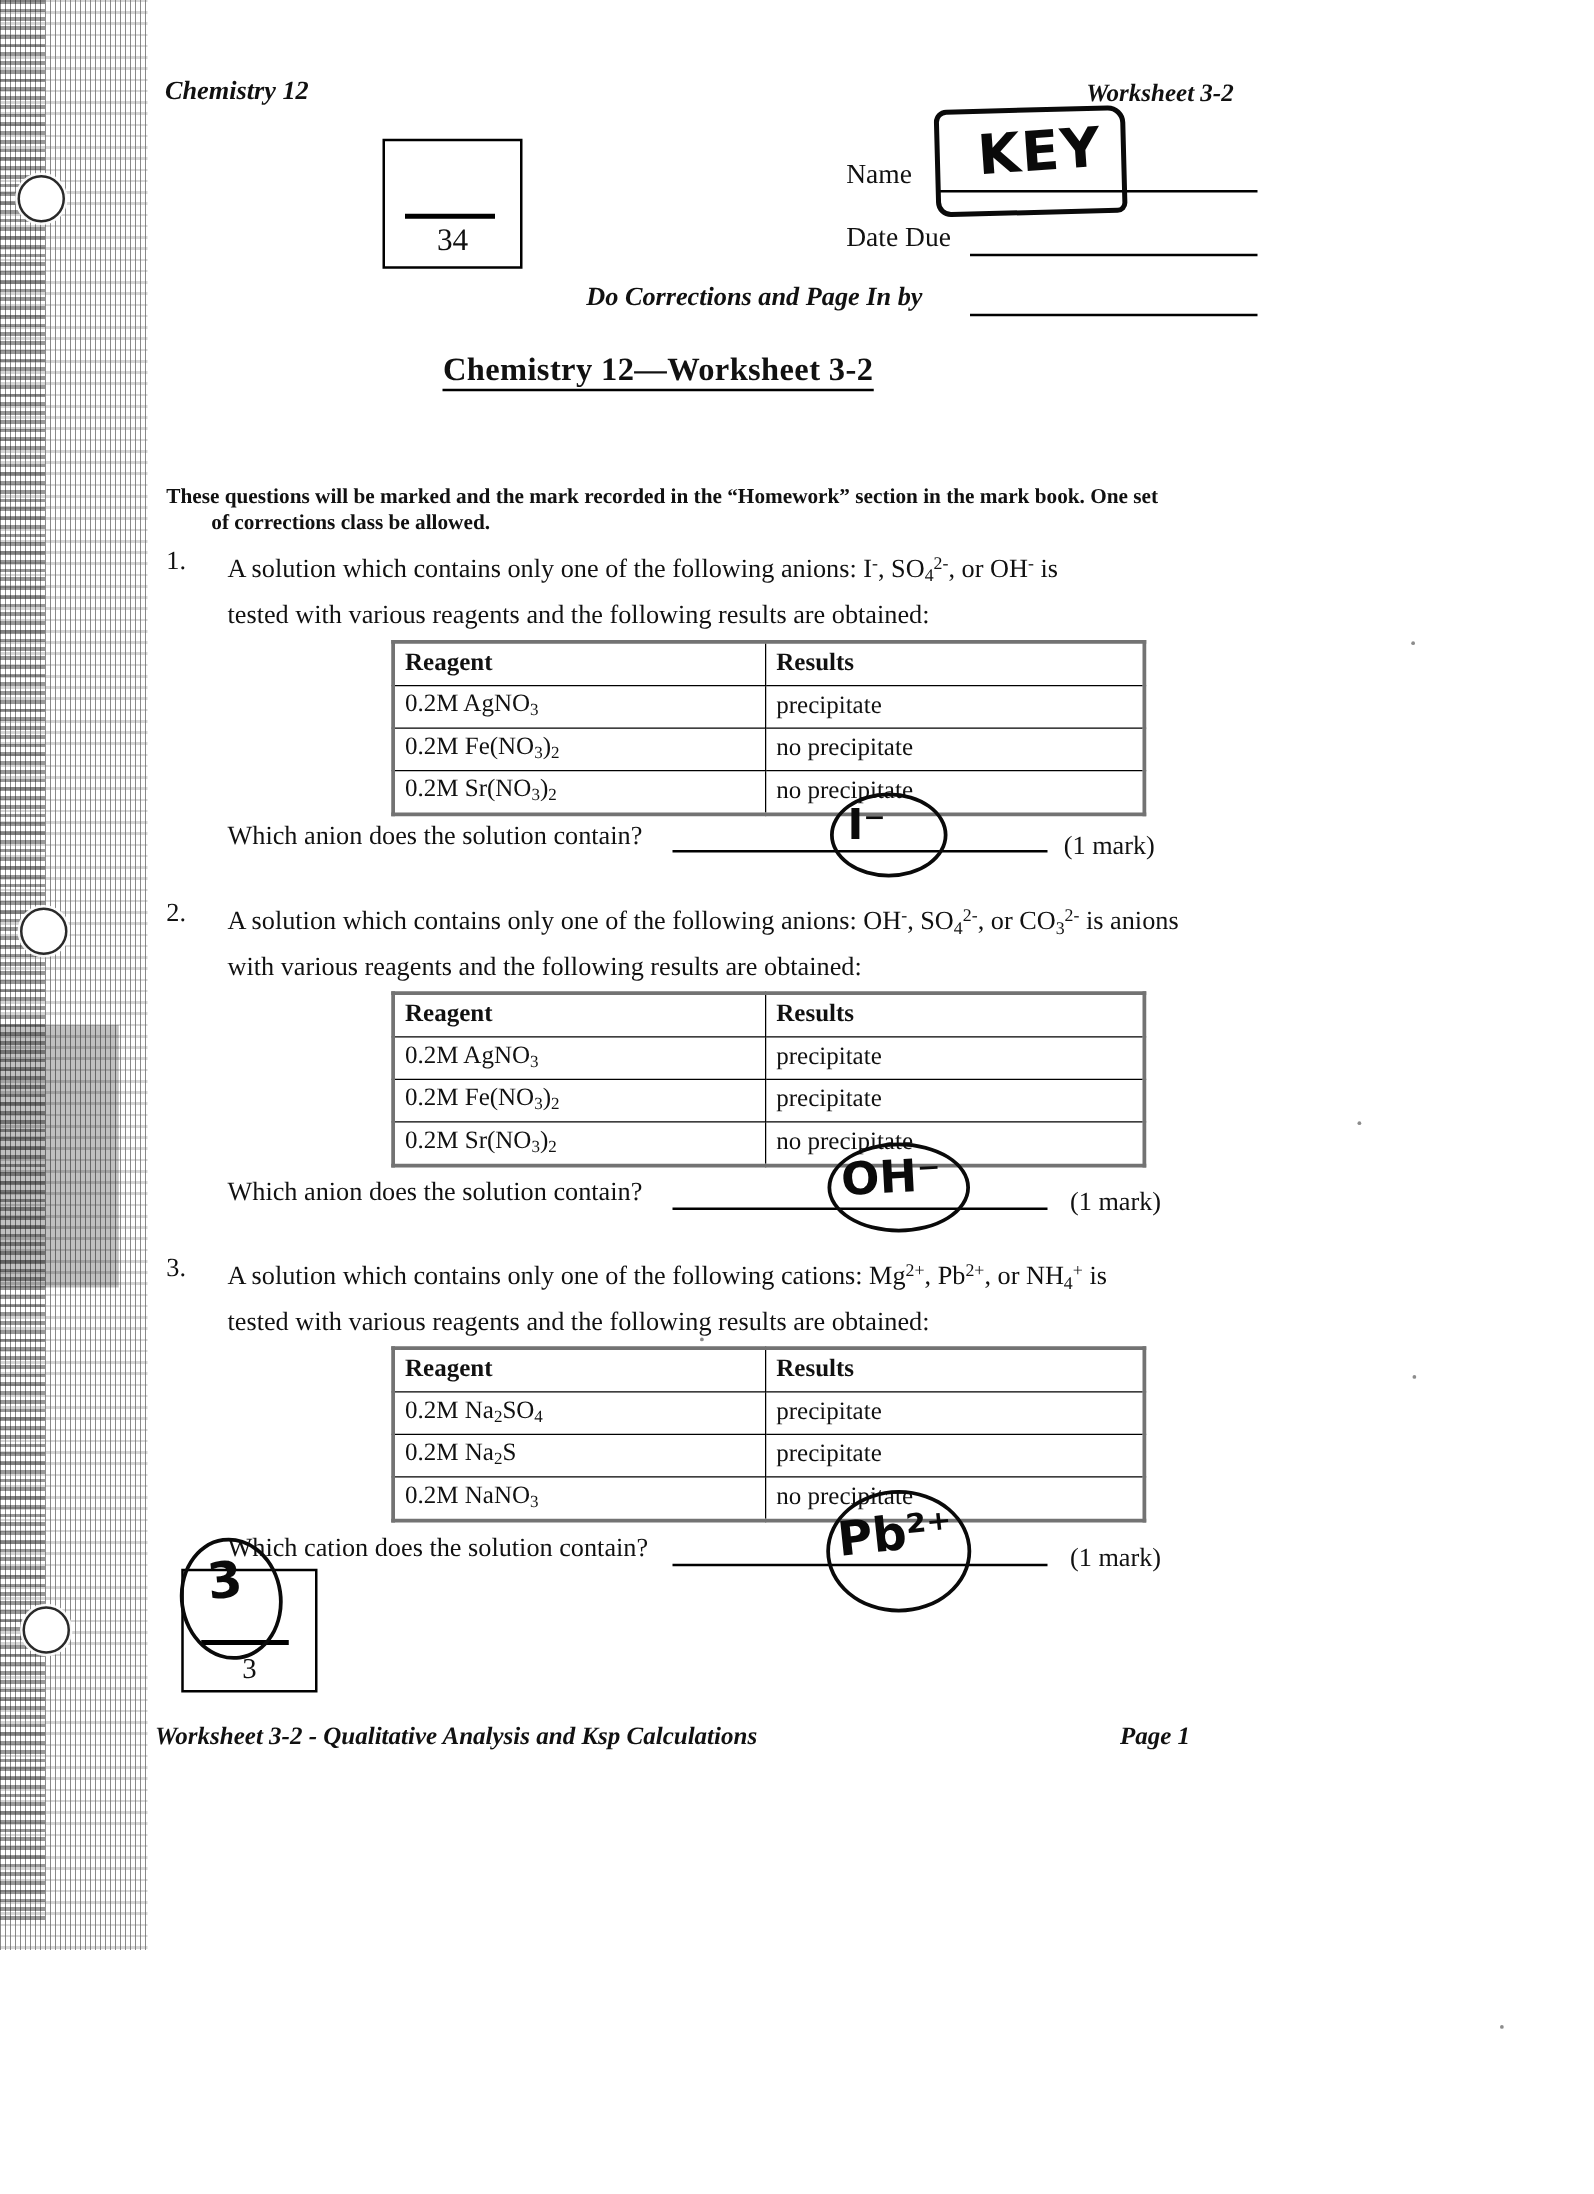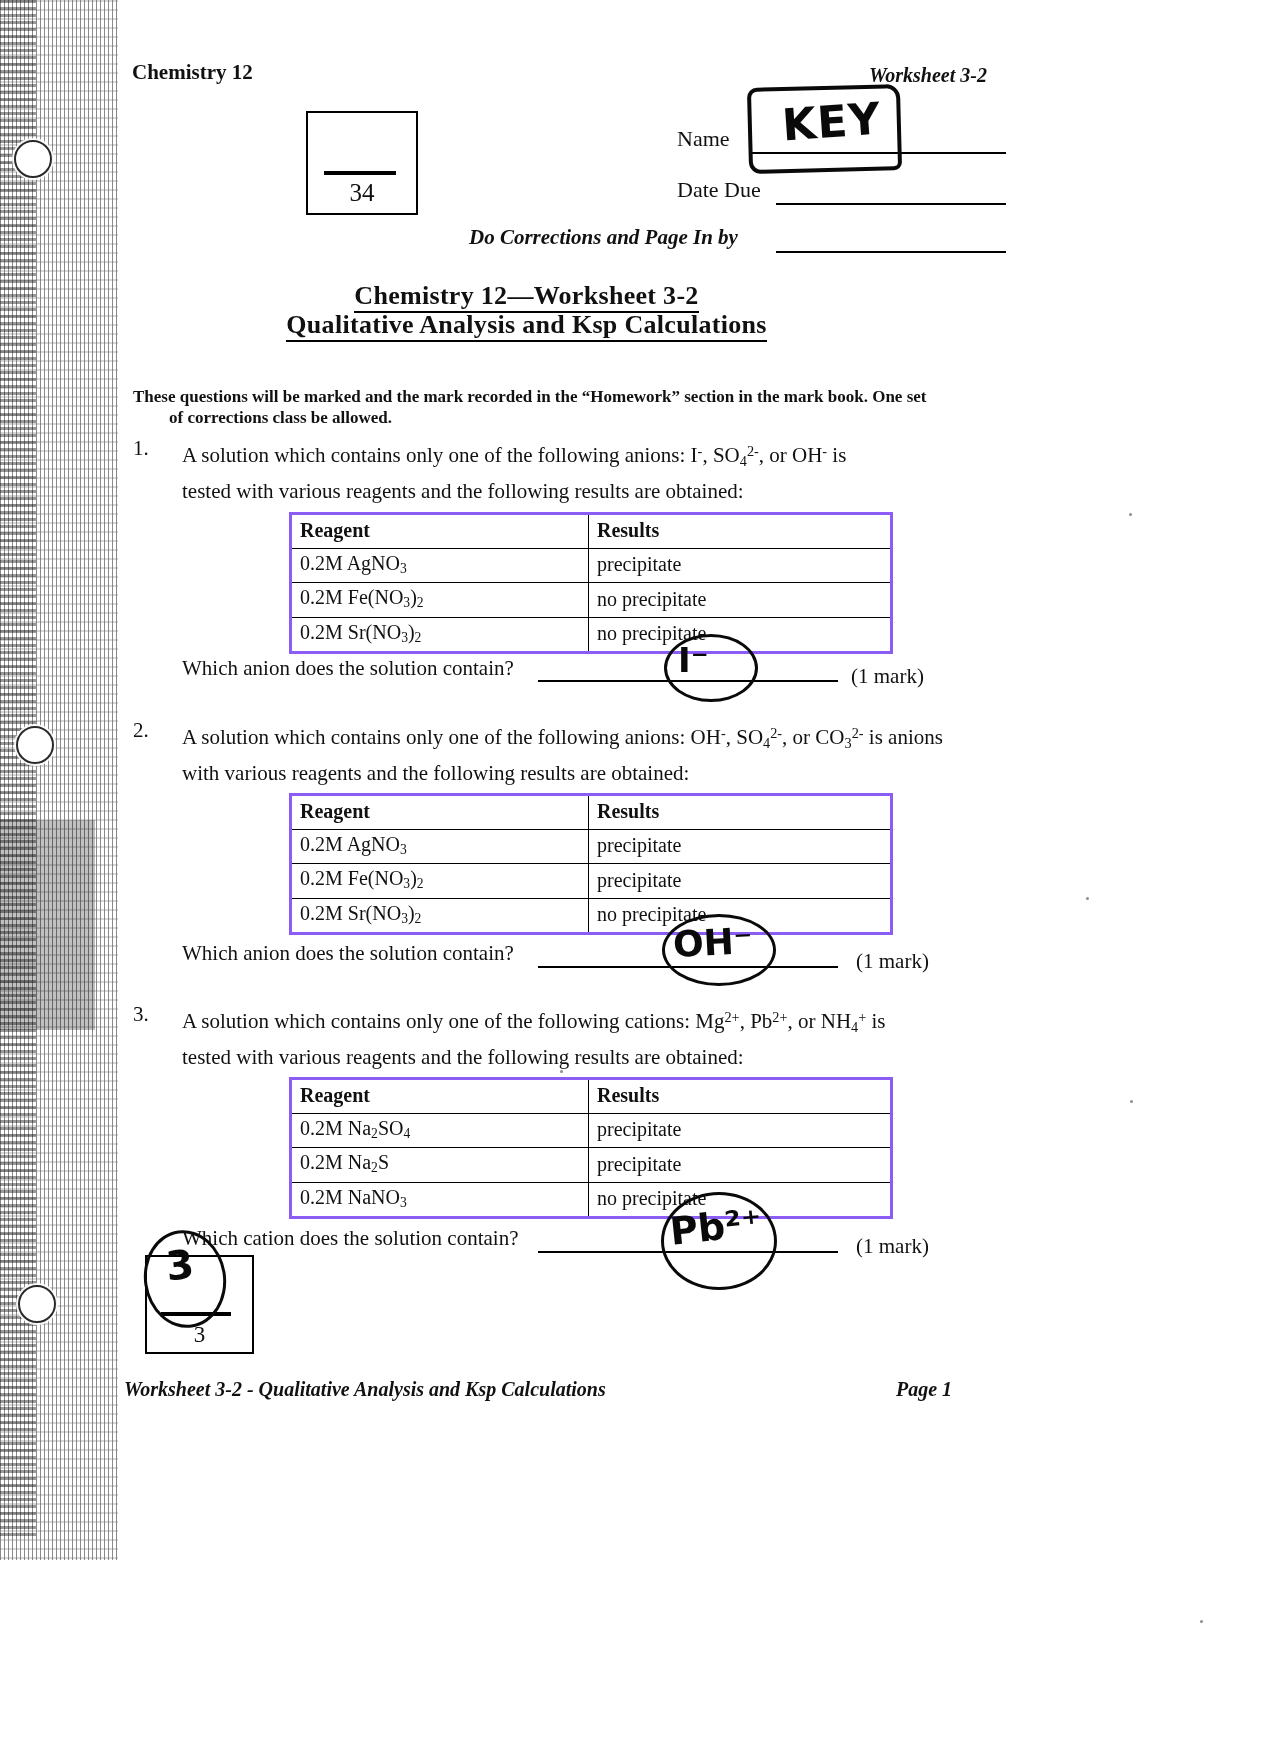--- a/index.html
+++ b/index.html
@@ -70,20 +70,21 @@
   .content {
     position: absolute;
     left: 0; top: 0;
     width: 1275px;
     height: 1755px;
   }
 
   .hdr-course {
     position: absolute;
     left: 132px; top: 60px;
+    font-style: italic;
     font-weight: bold;
     font-size: 21px;
   }
   .hdr-wsnum {
     position: absolute;
     left: 869px; top: 64px;
     font-style: italic;
     font-weight: bold;
     font-size: 20px;
   }
@@ -198,21 +199,21 @@
   table.rt th, table.rt td {
     border: 1px solid #000;
     padding: 3px 8px 5px 8px;
     text-align: left;
     font-weight: normal;
     height: 25px;
   }
   table.rt th { font-weight: bold; font-size: 20px; }
   table.rt .c1 { width: 280px; }
   table.rt .c2 { width: 285px; }
-  table.rt { border: 3px solid #8b5cf6; }
+  table.rt { border: 3px solid #737373; margin-left: 24px; }
 
   .ask {
     position: absolute;
     font-size: 21px;
   }
   .ans-line {
     position: absolute;
     height: 2px;
     background: #000;
   }
@@ -330,21 +331,20 @@
 
     <div class="date-label">Date Due</div>
     <div class="date-line"></div>
 
     <div class="corr-label">
       <span>Do Corrections and Page In</span><span class="corr-plain"> by</span>
     </div>
     <div class="corr-line"></div>
 
     <div class="title1"><span>Chemistry 12—Worksheet  3-2</span></div>
-    <div class="title2"><span>Qualitative Analysis and Ksp Calculations</span></div>
 
     <div class="intro2">
       <span>These questions will be marked and the mark recorded in the “Homework” section in the mark book.  One set</span>
       <span class="ind">of corrections class be allowed.</span>
     </div>
 
     <div class="qnum" style="left:133px; top:436px;">1.</div>
     <div class="qtext" style="left:182px; top:436px; width:830px;">
       <span>A solution which contains only one of the following anions:  I</span><sup>-</sup><span>, SO</span><sub>4</sub><sup>2-</sup><span>, or OH</span><sup>-</sup><span> is</span><br>
       <span>tested with various reagents and the following results are obtained:</span>

